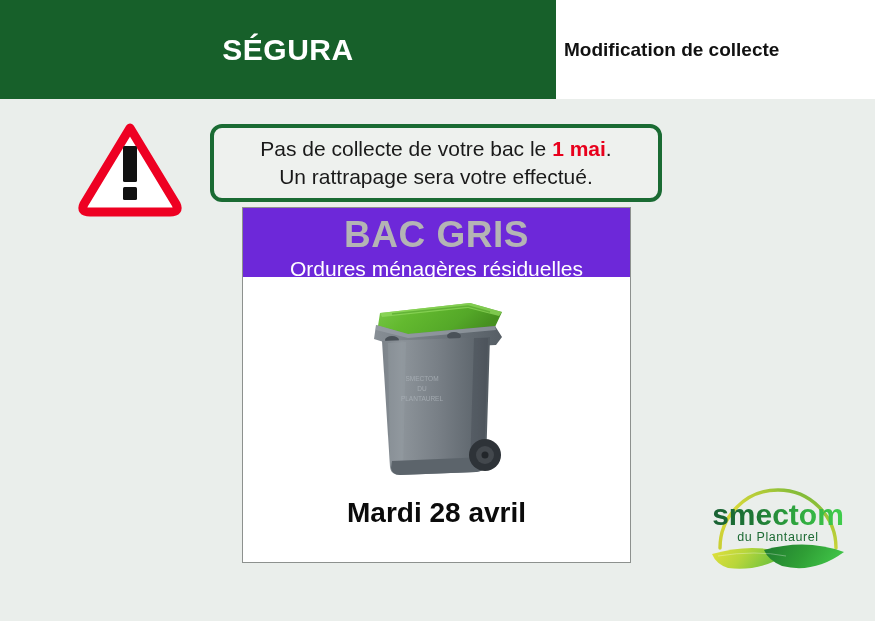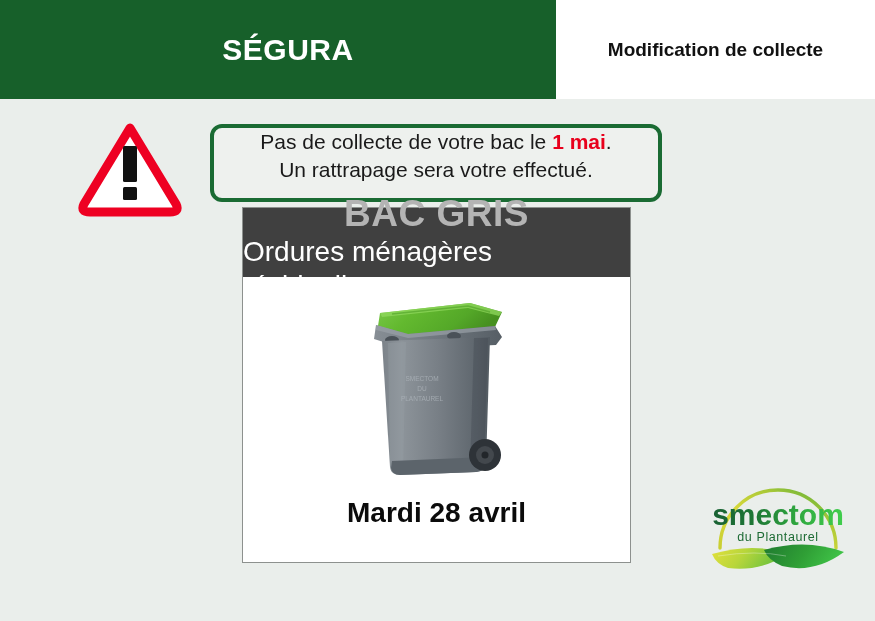--- a/index.html
+++ b/index.html
@@ -45,21 +45,21 @@
   }
 
   .header-white {
     position: absolute;
     left: 556px; top: 0;
     width: 319px;
     height: 99px;
     background: #ffffff;
     display: flex;
     align-items: center;
-    justify-content: center;
+    justify-content: flex-start;
   }
 
   .header-notice {
     color: #111111;
     font-size: 19px;
     font-weight: bold;
     line-height: 1.25;
     text-align: center;
     padding: 0 8px;
   }
@@ -77,20 +77,21 @@
     position: absolute;
     left: 210px; top: 124px;
     width: 452px;
     height: 78px;
     border: 4px solid #1a6b33;
     border-radius: 12px;
     background: #eef1ee;
     display: flex;
     flex-direction: column;
     align-items: center;
+    justify-content: center;
   }
   .message-line {
     font-size: 21px;
     color: #1a1a1a;
     line-height: 1.32;
     text-align: center;
     white-space: nowrap;
   }
   .message-highlight {
     color: #e8001c;
@@ -103,37 +104,37 @@
     left: 242px; top: 207px;
     width: 389px;
     height: 356px;
     background: #ffffff;
     border: 1px solid #8d918e;
   }
 
   .bac-banner {
     width: 100%;
     height: 69px;
-    background: #404040;
+    background: #6d28d9;
     display: flex;
     flex-direction: column;
     align-items: center;
     justify-content: center;
     padding-top: 13px;
   }
   .bac-title {
     color: #b4b4b4;
     font-size: 37px;
     font-weight: bold;
     letter-spacing: 0.5px;
     line-height: 1.05;
   }
   .bac-subtitle {
     color: #ffffff;
-    font-size: 28px;
+    font-size: 21px;
     line-height: 1.2;
     margin-top: 1px;
   }
 
   .bac-body {
     position: relative;
     width: 100%;
     height: 271px;
   }
 

